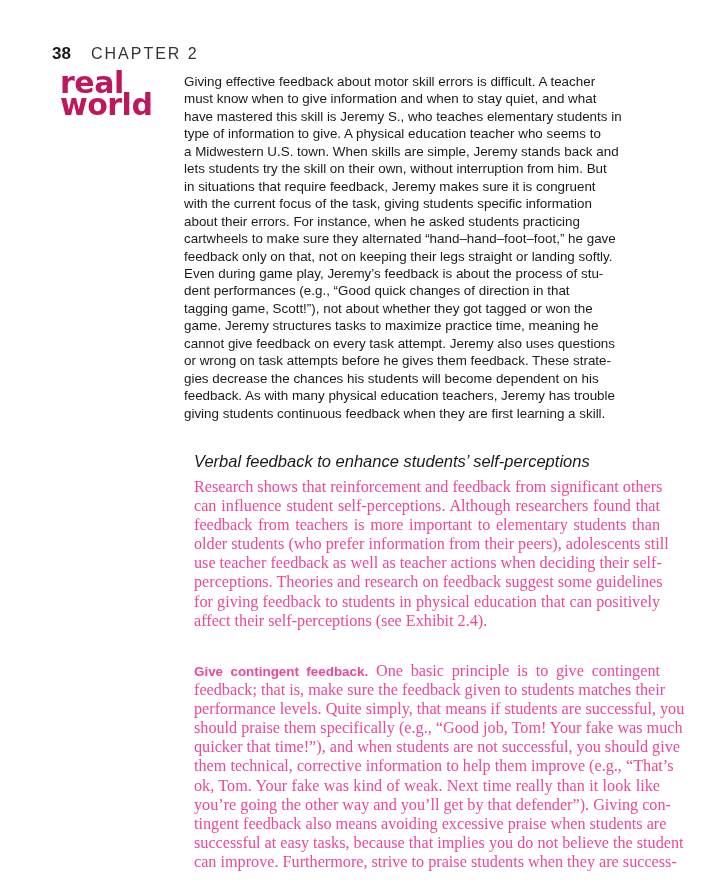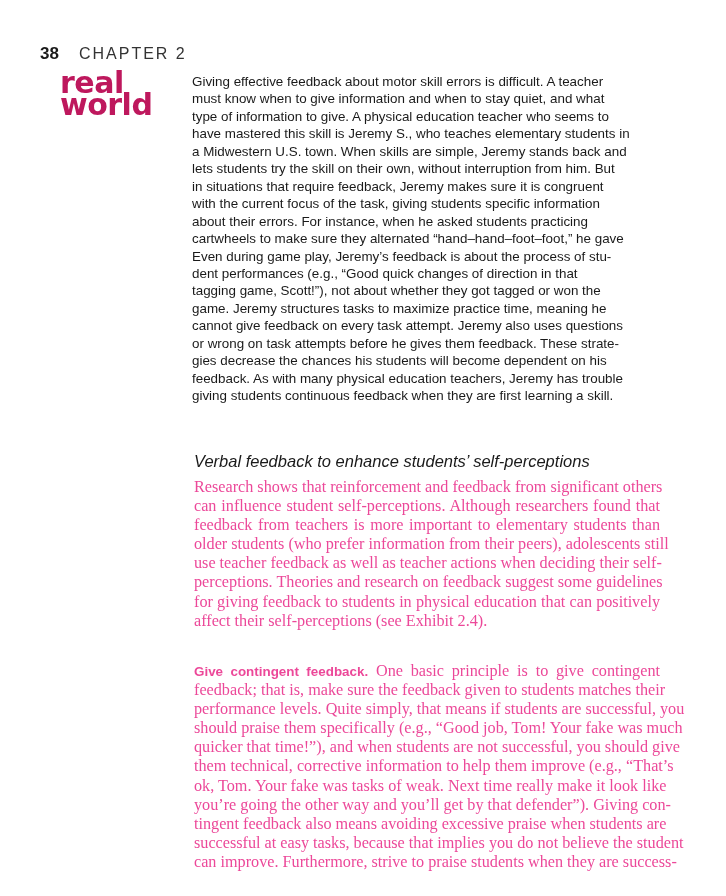--- a/index.html
+++ b/index.html
@@ -1,23 +1,23 @@
 <!DOCTYPE html>
 <html><head>
 <meta charset="utf-8">
 <style>
   html, body { margin: 0; padding: 0; background: #ffffff; }
   body { width: 726px; height: 896px; position: relative; overflow: hidden; color: #1a1a1a; }
-  .header { position: absolute; left: 40px; top: 44px; display: flex; align-items: baseline; }
+  .header { position: absolute; left: 52px; top: 44px; display: flex; align-items: baseline; }
   .page-num { font-family: "Liberation Sans", sans-serif; font-weight: bold; font-size: 17px; color: #1a1a1a; }
   .chapter { font-family: "Liberation Sans", sans-serif; font-size: 16px; letter-spacing: 2px; margin-left: 20px; color: #333; }
   .logo { position: absolute; left: 60px; top: 72px; width: 118px; text-align: left;
           font-family: "DejaVu Sans", sans-serif; font-weight: bold; color: #be185d; line-height: 22px; }
   .logo span { display: block; font-size: 30px; letter-spacing: -0.5px; }
-  .sidebar-text { position: absolute; left: 192px; top: 73px; width: 470px;
+  .sidebar-text { position: absolute; left: 184px; top: 73px; width: 470px;
           font-family: "Liberation Sans", sans-serif; font-size: 13.4px; line-height: 17.45px; color: #1a1a1a; }
   .sidebar-text p { margin: 0; white-space: nowrap; }
   .section-heading { position: absolute; left: 194px; top: 452px; width: 470px;
           font-family: "Liberation Sans", sans-serif; font-weight: normal; font-style: italic; font-size: 16.5px; color: #1a1a1a; margin: 0; }
   .body-text { position: absolute; left: 194px; width: 466px;
           font-family: "Liberation Serif", serif; font-size: 16.2px; line-height: 19.1px; color: #ec4899; }
   .body-text .line { display: block; text-align: justify; text-align-last: justify; white-space: nowrap; }
   .body-text .line.last { text-align-last: left; }
   .para1 { top: 478px; }
   .para2 { top: 626px; margin-top: 36px; }
@@ -32,28 +32,29 @@
 </div>
 
 <div class="logo">
   <span>real</span>
   <span>world</span>
 </div>
 
 <div class="sidebar-text" id="sidebar">
     <p>Giving effective feedback about motor skill errors is difficult. A teacher</p>
     <p>must know when to give information and when to stay quiet, and what</p>
+    <p>have mastered this skill is Jeremy S., who teaches elementary students in</p>
     <p>type of information to give. A physical education teacher who seems to</p>
-    <p>have mastered this skill is Jeremy S., who teaches elementary students in</p>
     <p>a Midwestern U.S. town. When skills are simple, Jeremy stands back and</p>
     <p>lets students try the skill on their own, without interruption from him. But</p>
     <p>in situations that require feedback, Jeremy makes sure it is congruent</p>
     <p>with the current focus of the task, giving students specific information</p>
     <p>about their errors. For instance, when he asked students practicing</p>
     <p>cartwheels to make sure they alternated “hand–hand–foot–foot,” he gave</p>
+    <p>feedback only on that, not on keeping their legs straight or landing softly.</p>
     <p>Even during game play, Jeremy’s feedback is about the process of stu-</p>
     <p>dent performances (e.g., “Good quick changes of direction in that</p>
     <p>tagging game, Scott!”), not about whether they got tagged or won the</p>
     <p>game. Jeremy structures tasks to maximize practice time, meaning he</p>
     <p>cannot give feedback on every task attempt. Jeremy also uses questions</p>
     <p>or wrong on task attempts before he gives them feedback. These strate-</p>
     <p>gies decrease the chances his students will become dependent on his</p>
     <p>feedback. As with many physical education teachers, Jeremy has trouble</p>
     <p>giving students continuous feedback when they are first learning a skill.</p>
   </div>
@@ -71,18 +72,18 @@
     <span class="line last">affect their self-perceptions (see Exhibit 2.4).</span>
   </div>
 
 <div class="body-text para2" id="para2">
   <span class="line"><span class="run-in">Give contingent feedback.</span><span> One basic principle is to give contingent</span></span>
 <span class="line">feedback; that is, make sure the feedback given to students matches their</span>
     <span class="line">performance levels. Quite simply, that means if students are successful, you</span>
     <span class="line">should praise them specifically (e.g., “Good job, Tom! Your fake was much</span>
     <span class="line">quicker that time!”), and when students are not successful, you should give</span>
     <span class="line">them technical, corrective information to help them improve (e.g., “That’s</span>
-    <span class="line">ok, Tom. Your fake was tasks of weak. Next time really make it look like</span>
+    <span class="line">ok, Tom. Your fake was kind of weak. Next time really than it look like</span>
     <span class="line">you’re going the other way and you’ll get by that defender”). Giving con-</span>
     <span class="line">tingent feedback also means avoiding excessive praise when students are</span>
     <span class="line">successful at easy tasks, because that implies you do not believe the student</span>
     <span class="line">can improve. Furthermore, strive to praise students when they are success-</span>
   </div>
 
 </body></html>

